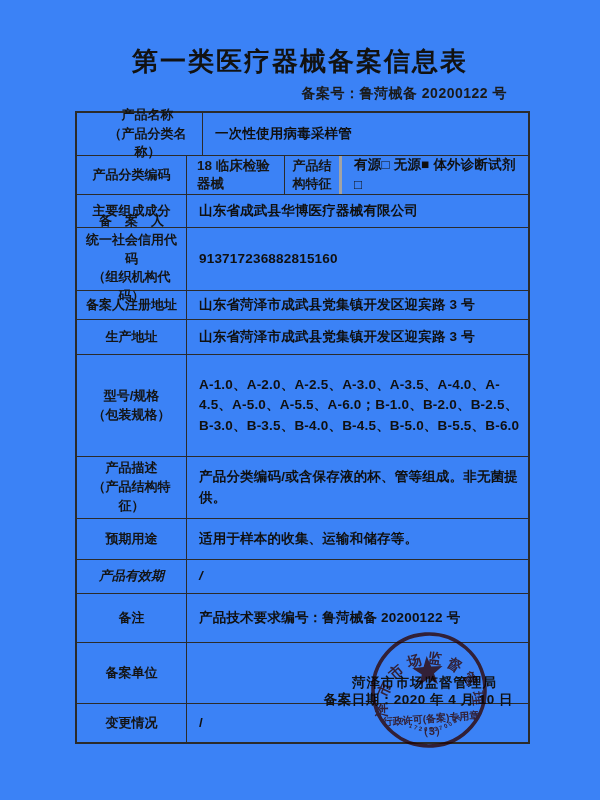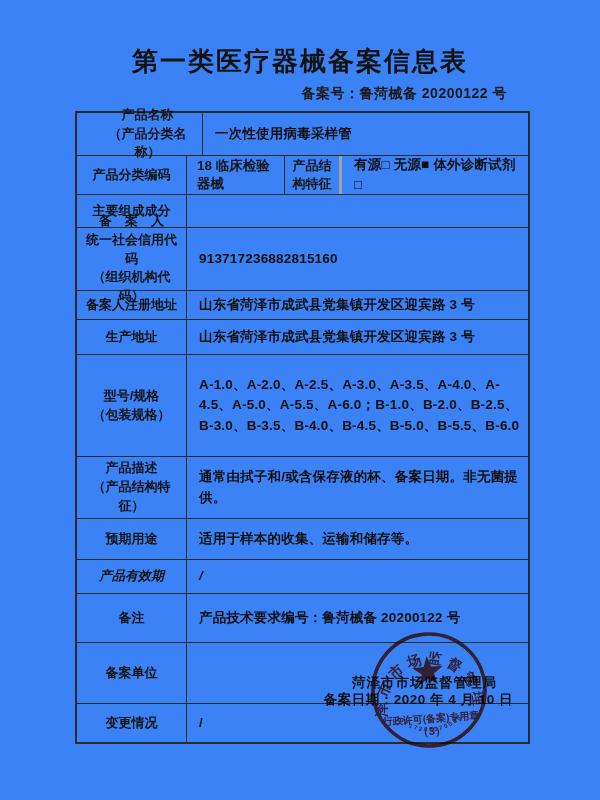--- a/index.html
+++ b/index.html
@@ -85,20 +85,21 @@
 
     <div class="row r2">
       <div class="cell lab">产品分类编码</div>
       <div class="cell sub-val">18 临床检验器械</div>
       <div class="cell sub-lab">产品结构特征</div>
       <div class="cell val">有源□ 无源■ 体外诊断试剂□</div>
     </div>
 
     <div class="row r3">
       <div class="cell lab">主要组成成分</div>
+      <div class="cell val">山东省成武县华博医疗器械有限公司</div>
     </div>
 
     <div class="row r4">
       <div class="cell lab">备　案　人
 统一社会信用代码
 （组织机构代码）</div>
       <div class="cell val">913717236882815160</div>
     </div>
 
     <div class="row r5">
@@ -113,21 +114,21 @@
 
     <div class="row r7">
       <div class="cell lab">型号/规格
 （包装规格）</div>
       <div class="cell val">A-1.0、A-2.0、A-2.5、A-3.0、A-3.5、A-4.0、A-4.5、A-5.0、A-5.5、A-6.0；B-1.0、B-2.0、B-2.5、B-3.0、B-3.5、B-4.0、B-4.5、B-5.0、B-5.5、B-6.0</div>
     </div>
 
     <div class="row r8">
       <div class="cell lab">产品描述
 （产品结构特征）</div>
-      <div class="cell val">通常由拭子和/或含保存液的杯、备案日期。非无菌提供。</div>
+      <div class="cell val">产品分类编码/或含保存液的杯、管等组成。非无菌提供。</div>
     </div>
 
     <div class="row r9">
       <div class="cell lab">预期用途</div>
       <div class="cell val">适用于样本的收集、运输和储存等。</div>
     </div>
 
     <div class="row r10">
       <div class="cell lab">产品有效期</div>
       <div class="cell val">/</div>

